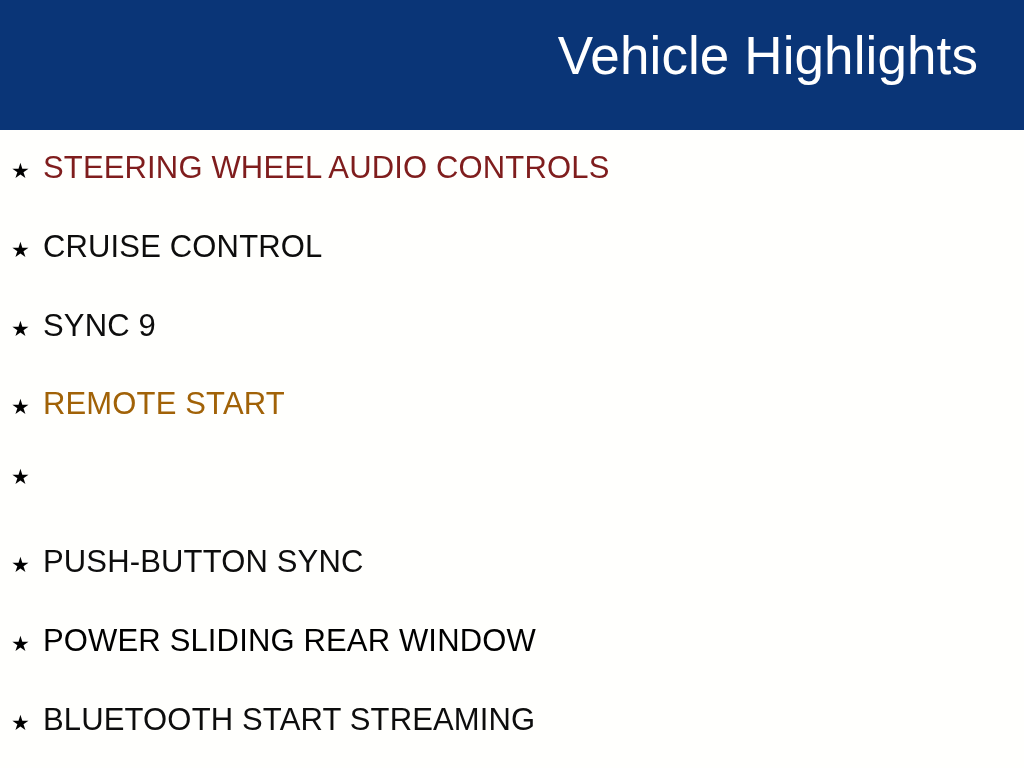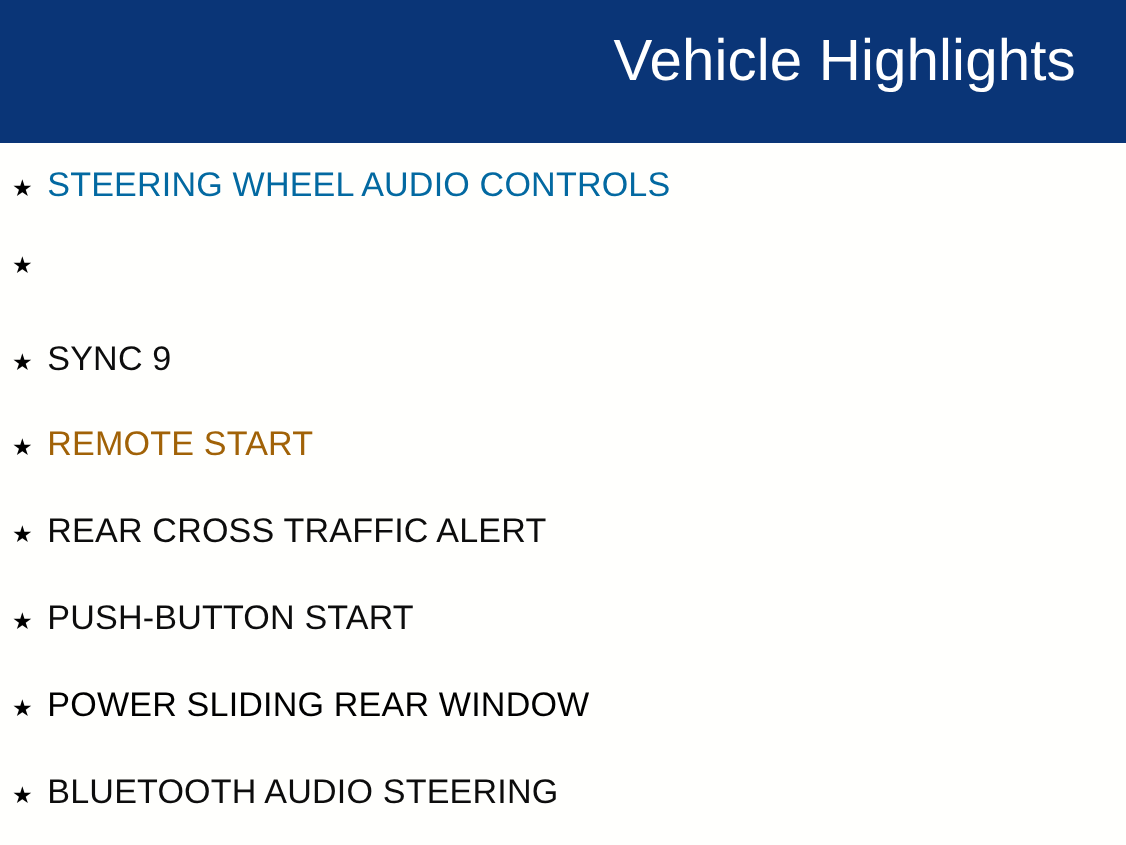--- a/index.html
+++ b/index.html
@@ -101,44 +101,44 @@
 <div id="slide" style="background: rgb(255, 255, 253);">
 
   <div id="header-banner" style="background: rgb(10, 53, 119);">
     <h1 id="slide-title" style="color: rgb(255, 255, 255);">Vehicle Highlights</h1>
   </div>
 
   <ul id="highlights-list">
 
   <li class="highlight-item">
         <span class="bullet-star" style="color: rgb(0, 0, 0);">★</span>
-        <span class="highlight-label" style="color: #0369a1;">STEERING WHEEL AUDIO CONTROLS</span>
+        <span class="highlight-label" style="color: #7f1d1d;">STEERING WHEEL AUDIO CONTROLS</span>
       </li>
       <li class="highlight-item">
         <span class="bullet-star" style="color: rgb(0, 0, 0);">★</span>
+        <span class="highlight-label" style="color: rgb(13, 13, 13);">CRUISE CONTROL</span>
       </li>
       <li class="highlight-item">
         <span class="bullet-star" style="color: rgb(0, 0, 0);">★</span>
         <span class="highlight-label" style="color: rgb(13, 13, 13);">SYNC 9</span>
       </li>
       <li class="highlight-item">
         <span class="bullet-star" style="color: rgb(0, 0, 0);">★</span>
         <span class="highlight-label" style="color: #a16207;">REMOTE START</span>
       </li>
       <li class="highlight-item">
         <span class="bullet-star" style="color: rgb(0, 0, 0);">★</span>
-        <span class="highlight-label" style="color: rgb(13, 13, 13);">REAR CROSS TRAFFIC ALERT</span>
       </li>
       <li class="highlight-item">
         <span class="bullet-star" style="color: rgb(0, 0, 0);">★</span>
-        <span class="highlight-label" style="color: rgb(13, 13, 13);">PUSH-BUTTON START</span>
+        <span class="highlight-label" style="color: rgb(13, 13, 13);">PUSH-BUTTON SYNC</span>
       </li>
       <li class="highlight-item">
         <span class="bullet-star" style="color: rgb(0, 0, 0);">★</span>
         <span class="highlight-label" style="color: #000000;">POWER SLIDING REAR WINDOW</span>
       </li>
       <li class="highlight-item">
         <span class="bullet-star" style="color: rgb(0, 0, 0);">★</span>
-        <span class="highlight-label" style="color: rgb(13, 13, 13);">BLUETOOTH AUDIO STEERING</span>
+        <span class="highlight-label" style="color: rgb(13, 13, 13);">BLUETOOTH START STREAMING</span>
       </li>
     </ul>
 
 </div>
 
 </body></html>

